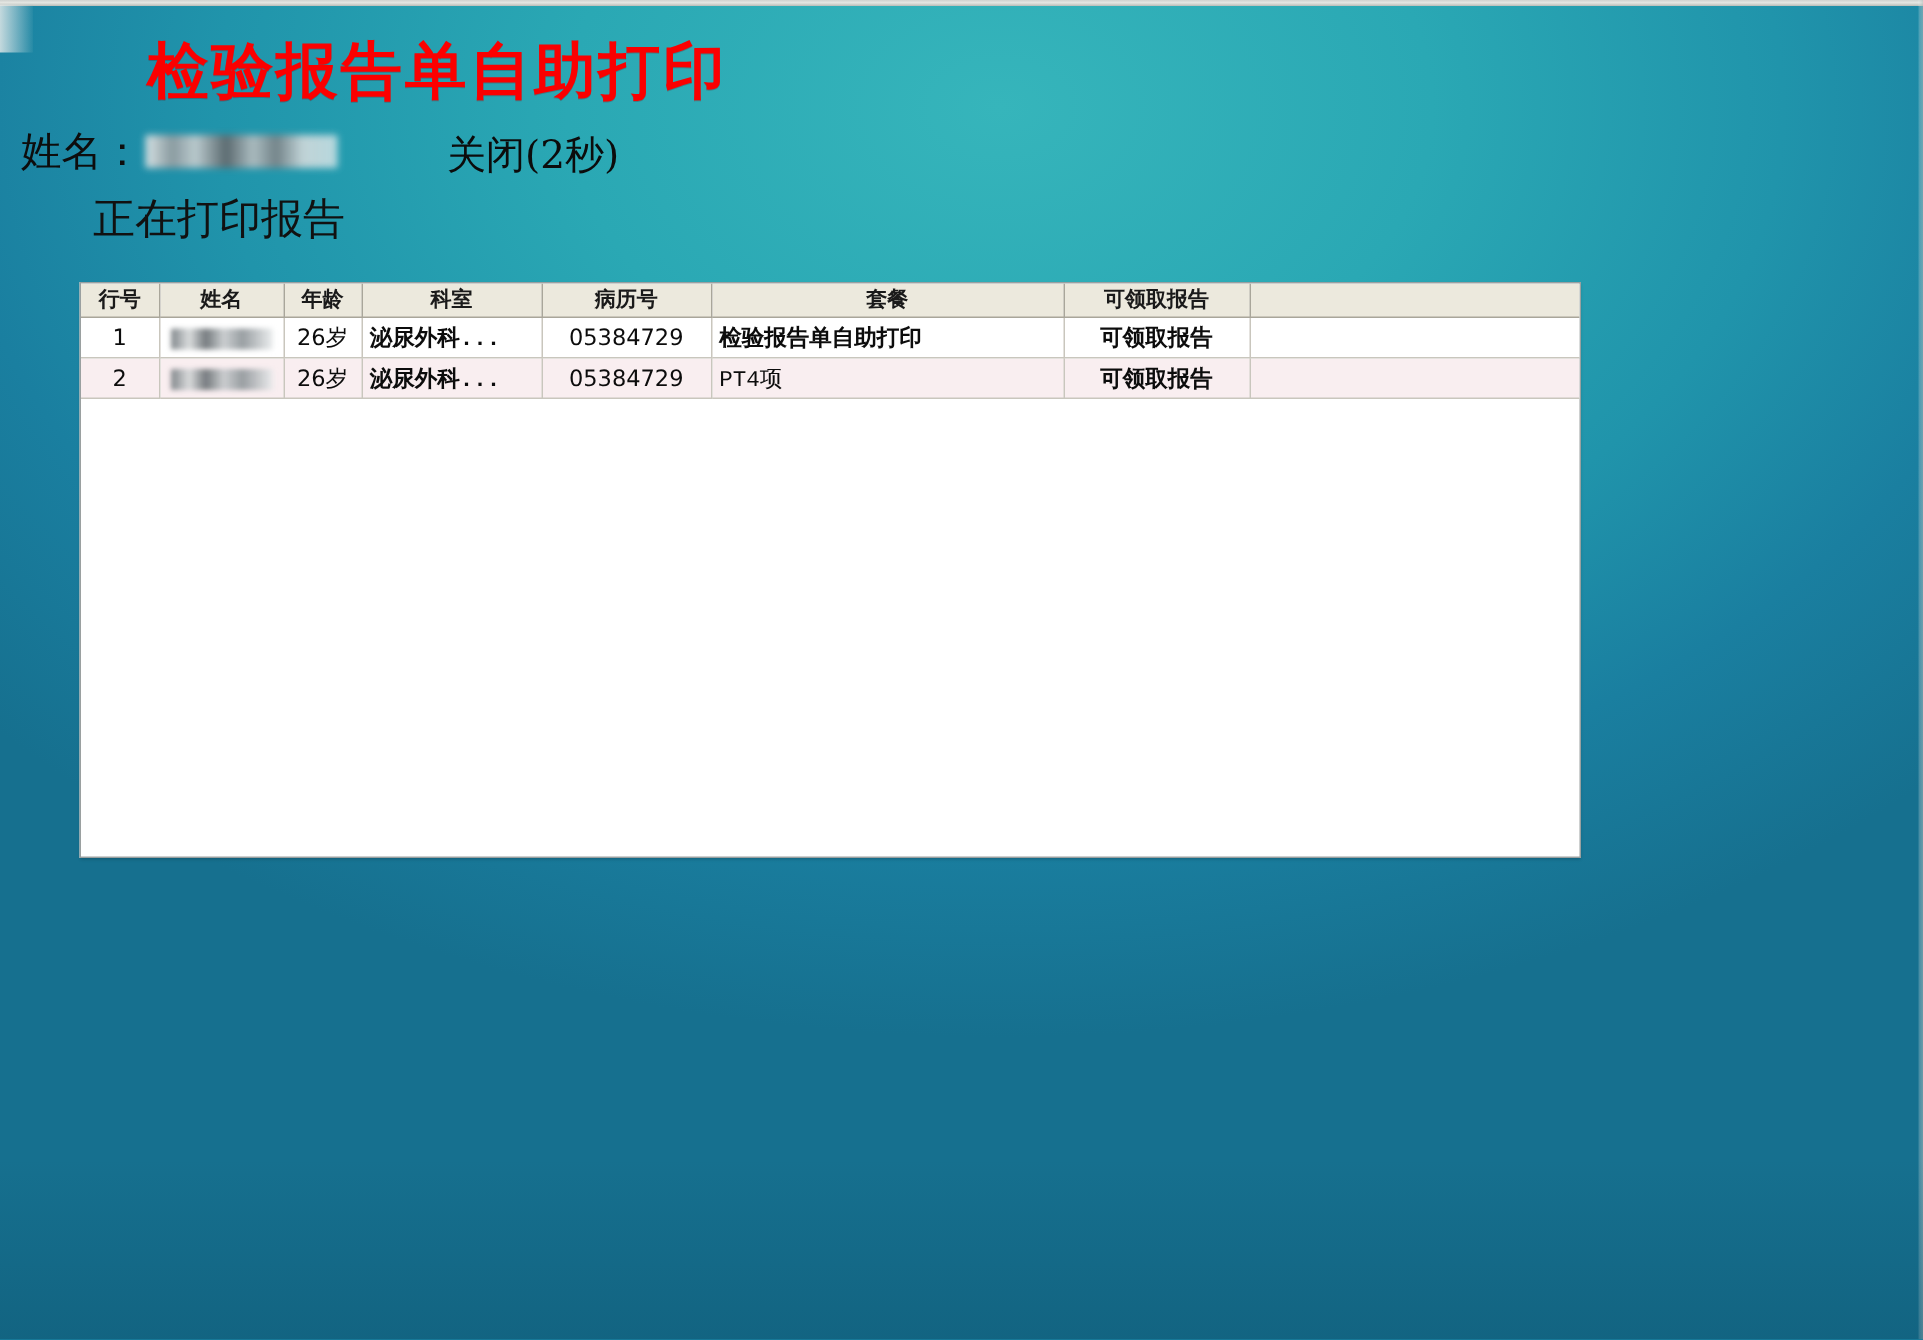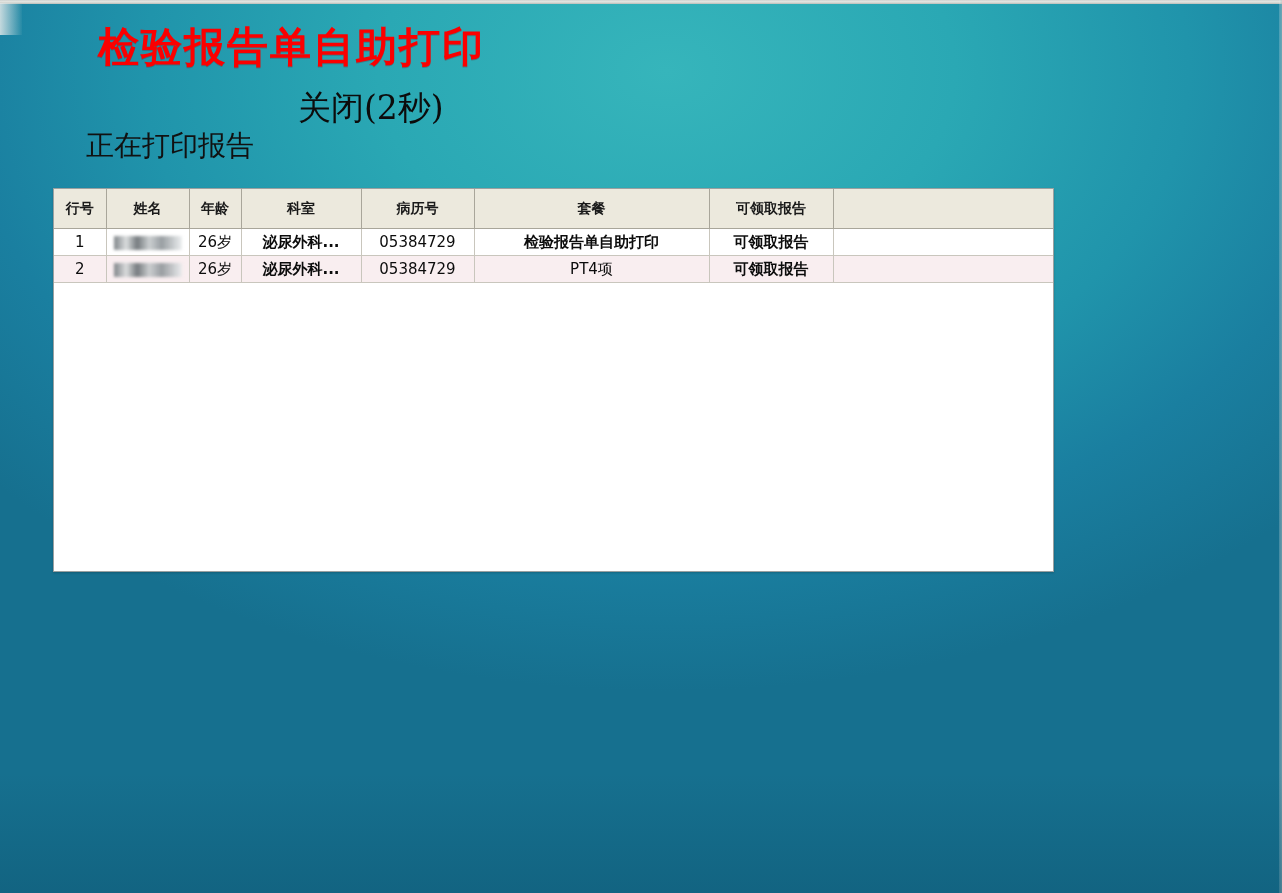--- a/index.html
+++ b/index.html
@@ -96,33 +96,32 @@
         rgba(216,220,221,0.9) 82%,
         rgba(238,240,240,0.75) 100%);
     filter: blur(2.4px);
     opacity: 0.97;
   }
   #close-countdown {
     position: absolute;
     left: 298px;
     top: 86px;
     font-family: "DejaVu Serif", "Liberation Serif", serif;
-    font-size: 33px;
+    font-size: 26px;
     color: #0c0c0c;
     white-space: nowrap;
   }
   #print-status {
     position: absolute;
     left: 62px;
     top: 127px;
     font-family: "DejaVu Serif", "Liberation Serif", serif;
     font-size: 28px;
     color: #111111;
     white-space: nowrap;
-    margin-left: 24px;
   }
 
   
   #report-panel {
     position: absolute;
     left: 53px;
     top: 188px;
     width: 999px;
     height: 382px;
     background: #ffffff;
@@ -133,21 +132,21 @@
   table#report-table {
     width: 100%;
     border-collapse: collapse;
     table-layout: fixed;
     font-family: "DejaVu Sans", "Liberation Sans", sans-serif;
   }
   #report-table thead th {
     background: #ece9dd;
     border-right: 1px solid #a9a69a;
     border-bottom: 1px solid #a9a69a;
-    height: 39px;
+    height: 22px;
     padding: 0 3px;
     font-size: 14px;
     font-weight: bold;
     color: #1a1a1a;
     text-align: center;
     white-space: nowrap;
     overflow: hidden;
   }
   #report-table thead th:last-child { border-right: none; }
 
@@ -160,21 +159,21 @@
     border-bottom: 1px solid #c9c6bd;
     white-space: nowrap;
     overflow: hidden;
   }
   #report-table tbody td:last-child { border-right: none; }
 
   #report-table tbody tr.row-odd  td { background: #ffffff; }
   #report-table tbody tr.row-even td { background: #f9eef0; }
 
   .cell-center { text-align: center; }
-  .cell-left   { text-align: center; }
+  .cell-left   { text-align: left; font-family: Liberation Mono, monospace; }
   .cell-bold   { font-weight: bold; }
 
   
   .name-redacted {
     display: inline-block;
     width: 68px;
     height: 14px;
     vertical-align: middle;
     border-radius: 1px;
     background:
@@ -202,20 +201,24 @@
 <body>
 
 <div id="app-root">
 
   <div id="window-frame-top"></div>
   <div id="window-frame-left-strip"></div>
   <div id="window-frame-right"></div>
 
   <div id="page-title">检验报告单自助打印</div>
 
+  <div id="name-row">
+    <span id="name-label">姓名：</span>
+    <span id="patient-name-redacted"></span>
+  </div>
 
   <div id="close-countdown">关闭(2秒)</div>
 
   <div id="print-status">正在打印报告</div>
 
   <div id="report-panel">
     <table id="report-table">
       <colgroup>
         <col class="c-index">
           <col class="c-name">

